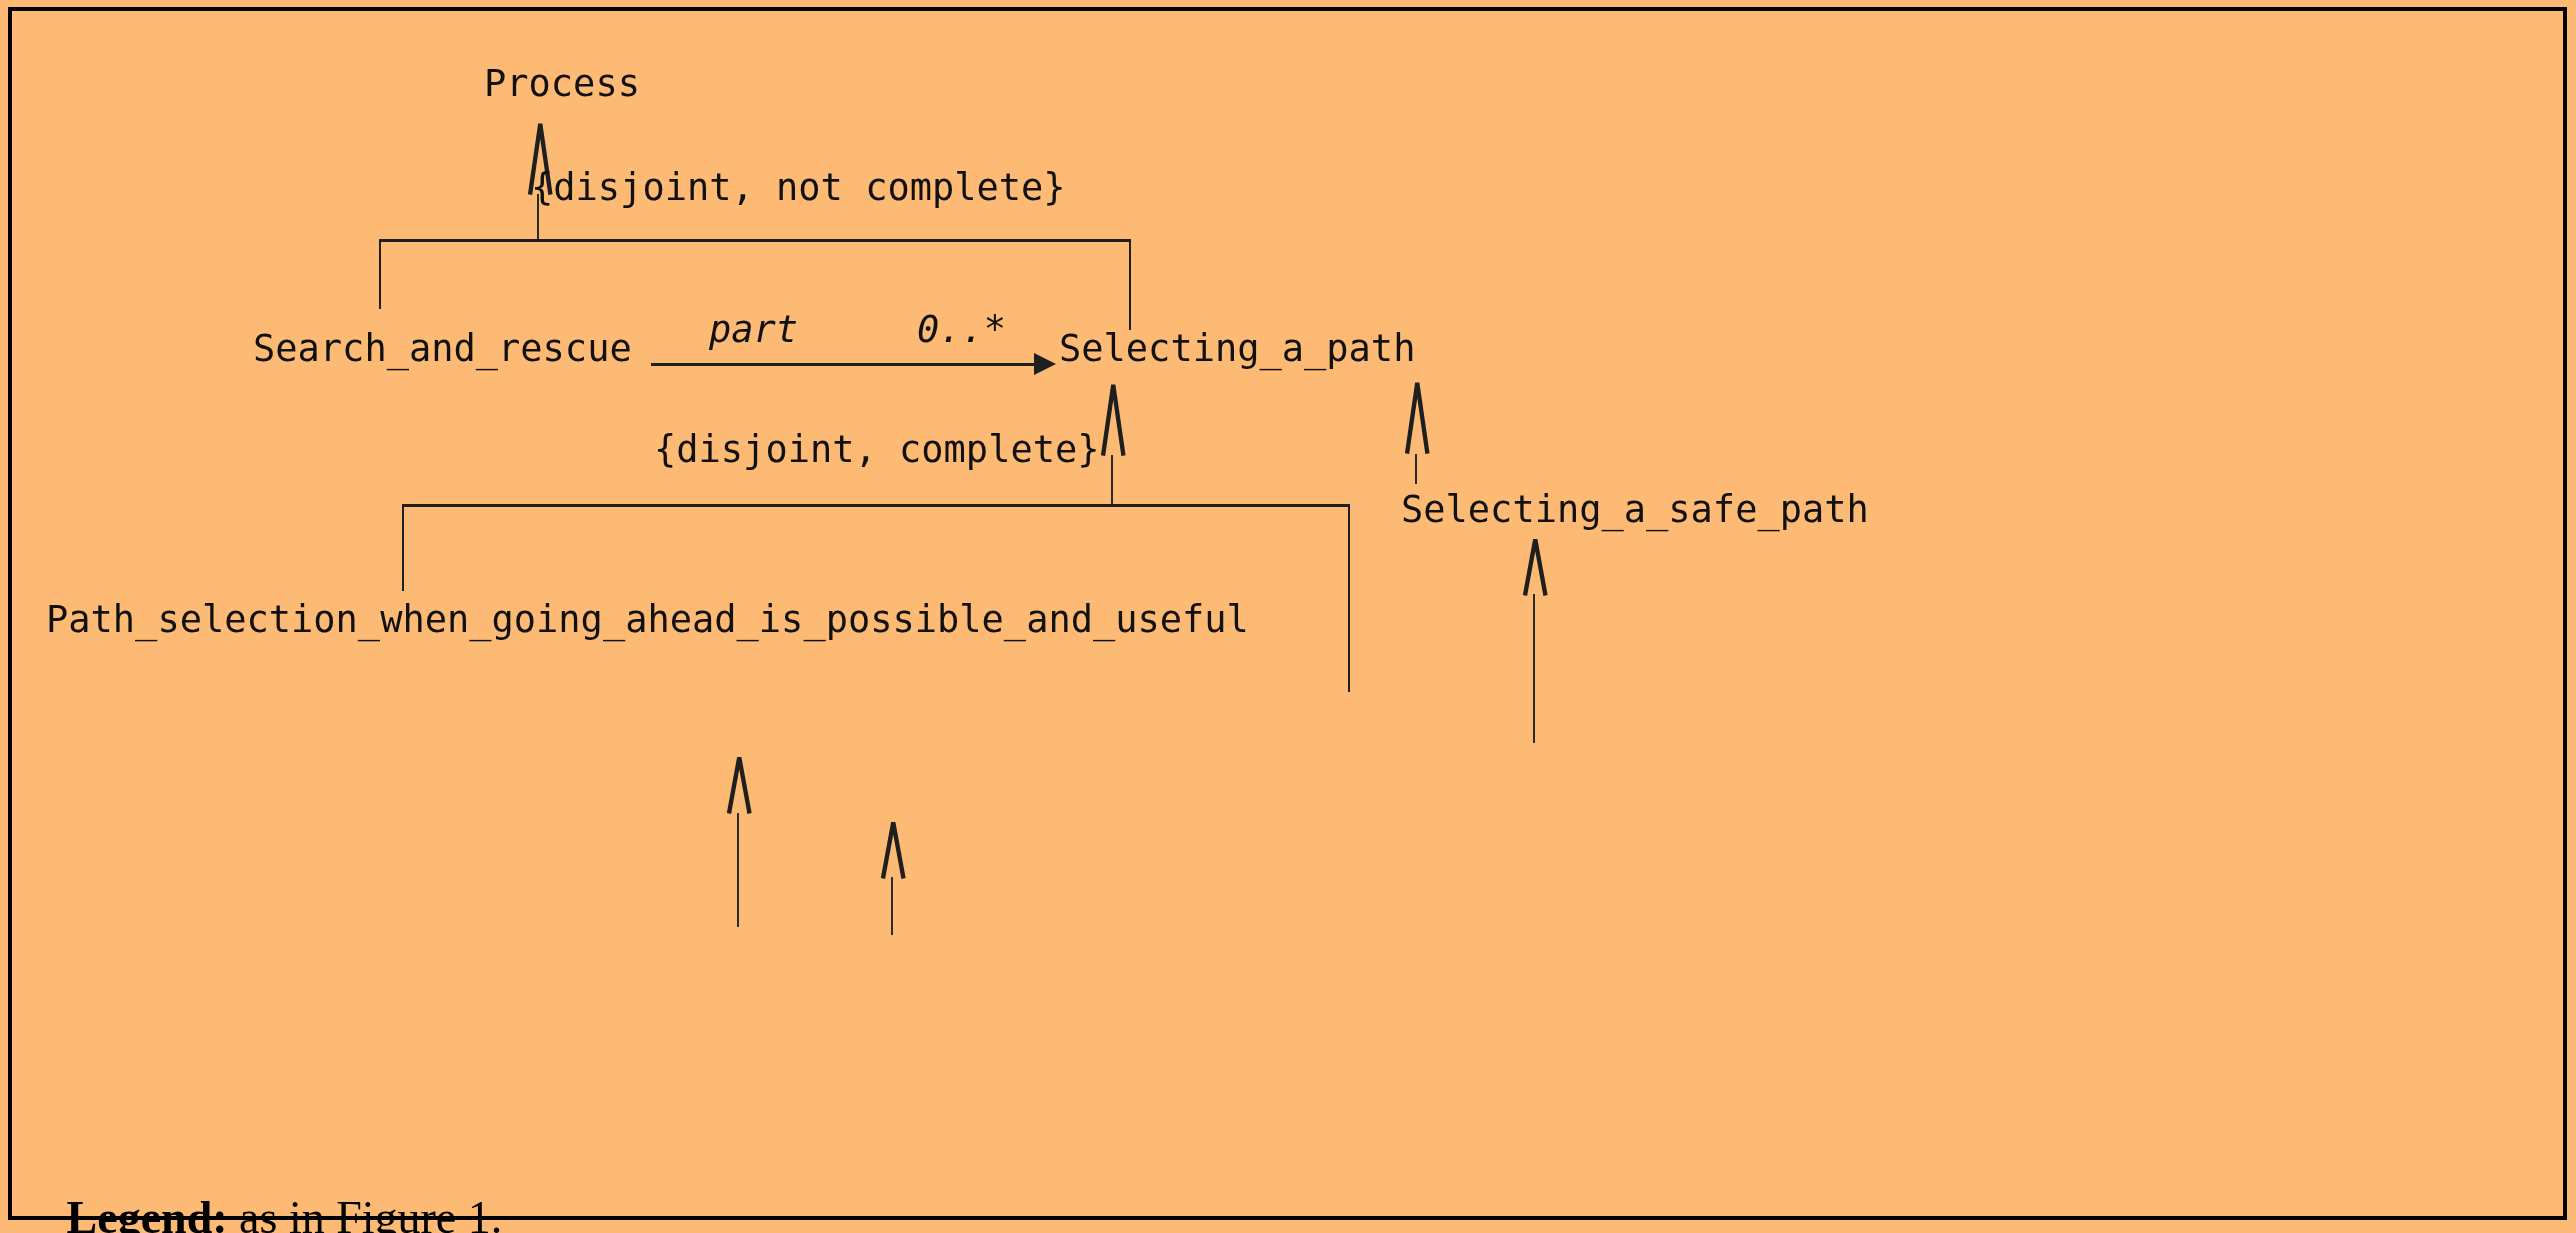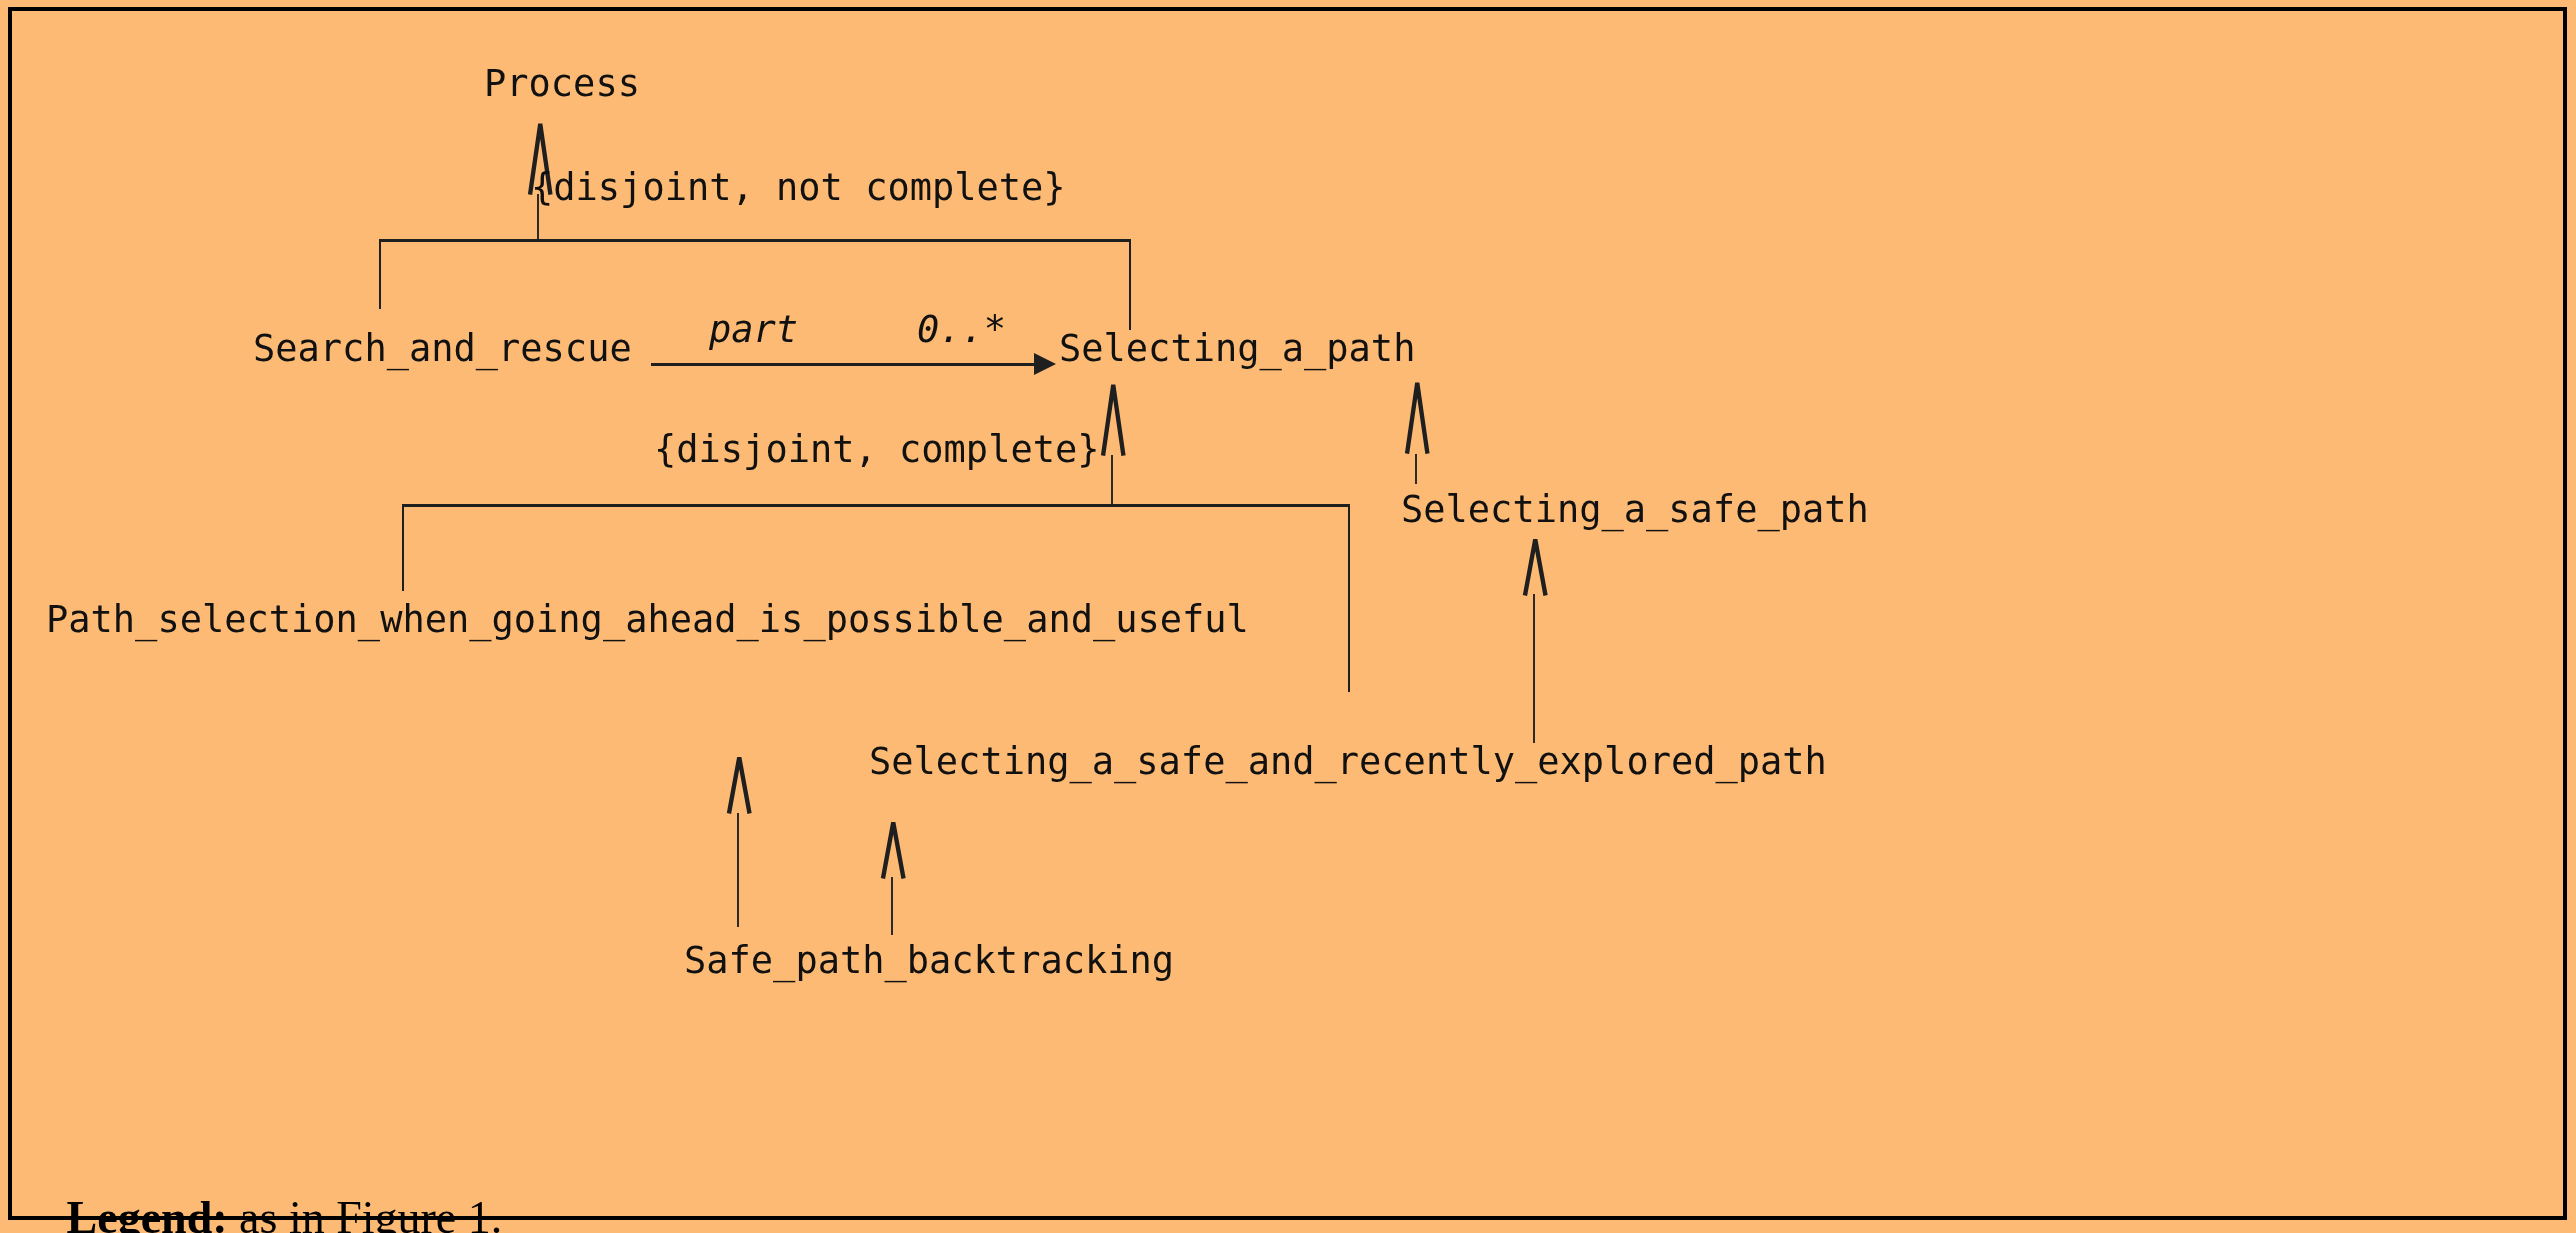--- a/index.html
+++ b/index.html
@@ -120,32 +120,30 @@
   </svg>
   <div class="ln tail" style="left:1533px; top:594px; height:149px;"></div>
 
   <div class="ln h" style="left:402px; top:504px; width:948px;"></div>
   <div class="ln v" style="left:402px; top:504px; height:87px;"></div>
   <div class="ln v" style="left:1348px; top:504px; height:188px;"></div>
 
   <div class="node" style="left:46px; top:598px;">Path_selection_when_going_ahead_is_possible_and_useful</div>
 
 
-  <div class="node" style="left:869px; top:740px;">Selecting_a_safe_and_recently_explored_path</div>
 
   <svg class="chev" style="left:725px; top:754px;" width="28.5" height="62" viewBox="0 0 36 78">
     <path d="M5,75 L18,4 L31,75" stroke-width="5.5"></path>
   </svg>
   <div class="ln tail" style="left:737px; top:813px; height:114px;"></div>
 
   <svg class="chev" style="left:879px; top:819px;" width="28.5" height="62" viewBox="0 0 36 78">
     <path d="M5,75 L18,4 L31,75" stroke-width="5.5"></path>
   </svg>
   <div class="ln tail" style="left:891px; top:877px; height:58px;"></div>
 
-  <div class="node" style="left:684px; top:939px;">Safe_path_backtracking</div>
 
   <div class="legend">
     <span class="legend-title">Legend:</span><span> as in Figure 1.</span>
   </div>
 
 </div>
 
 
 </body></html>

